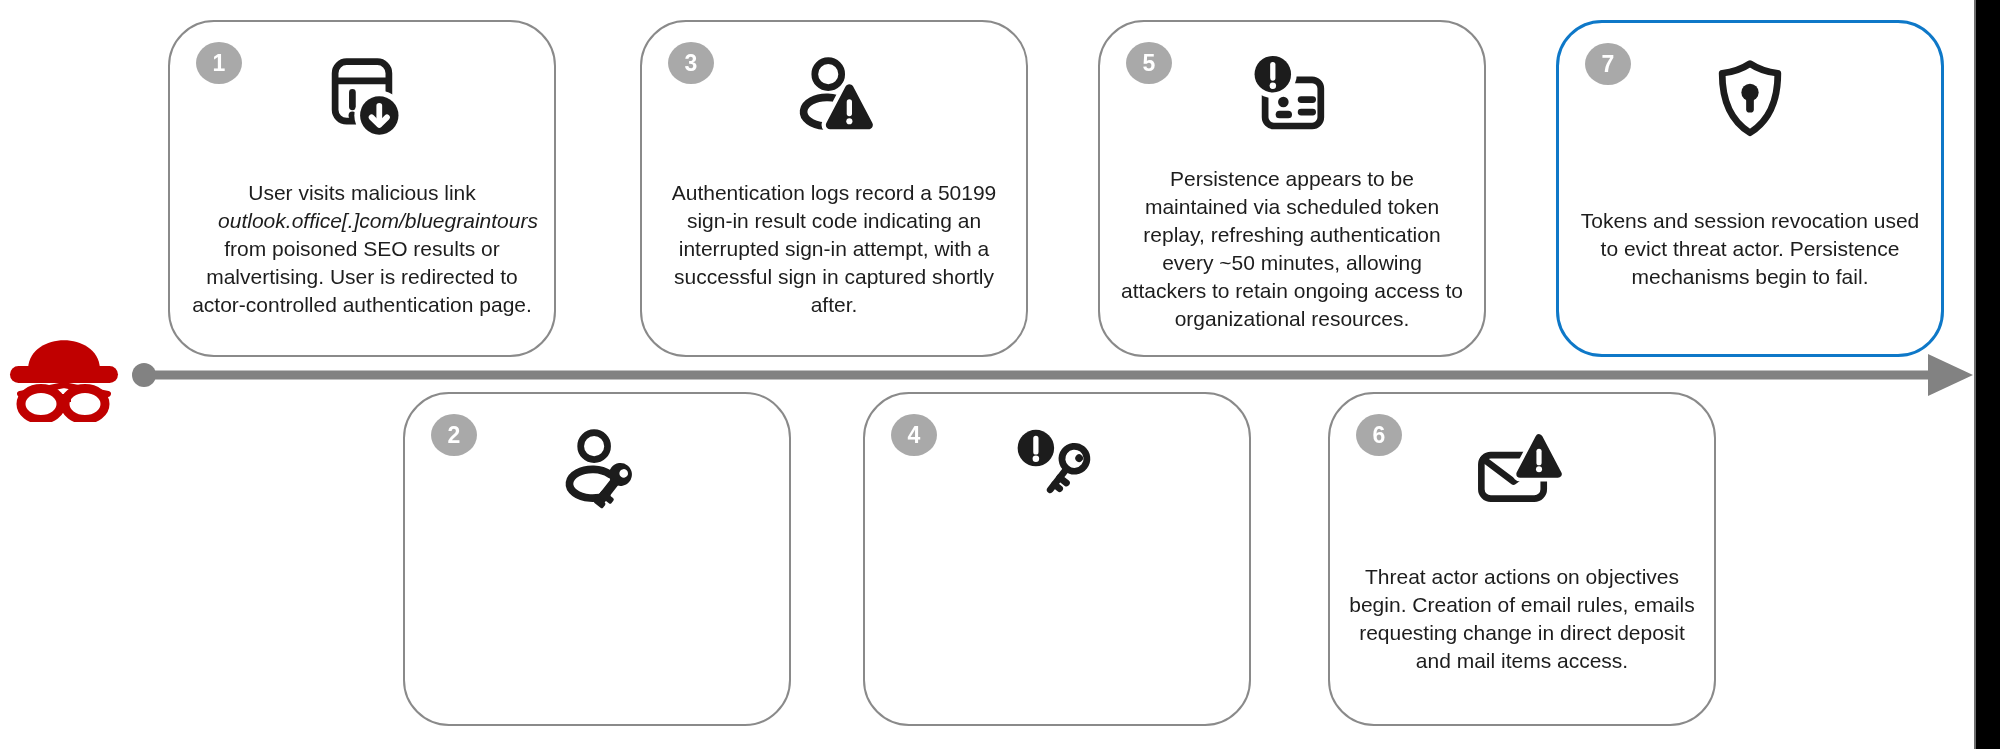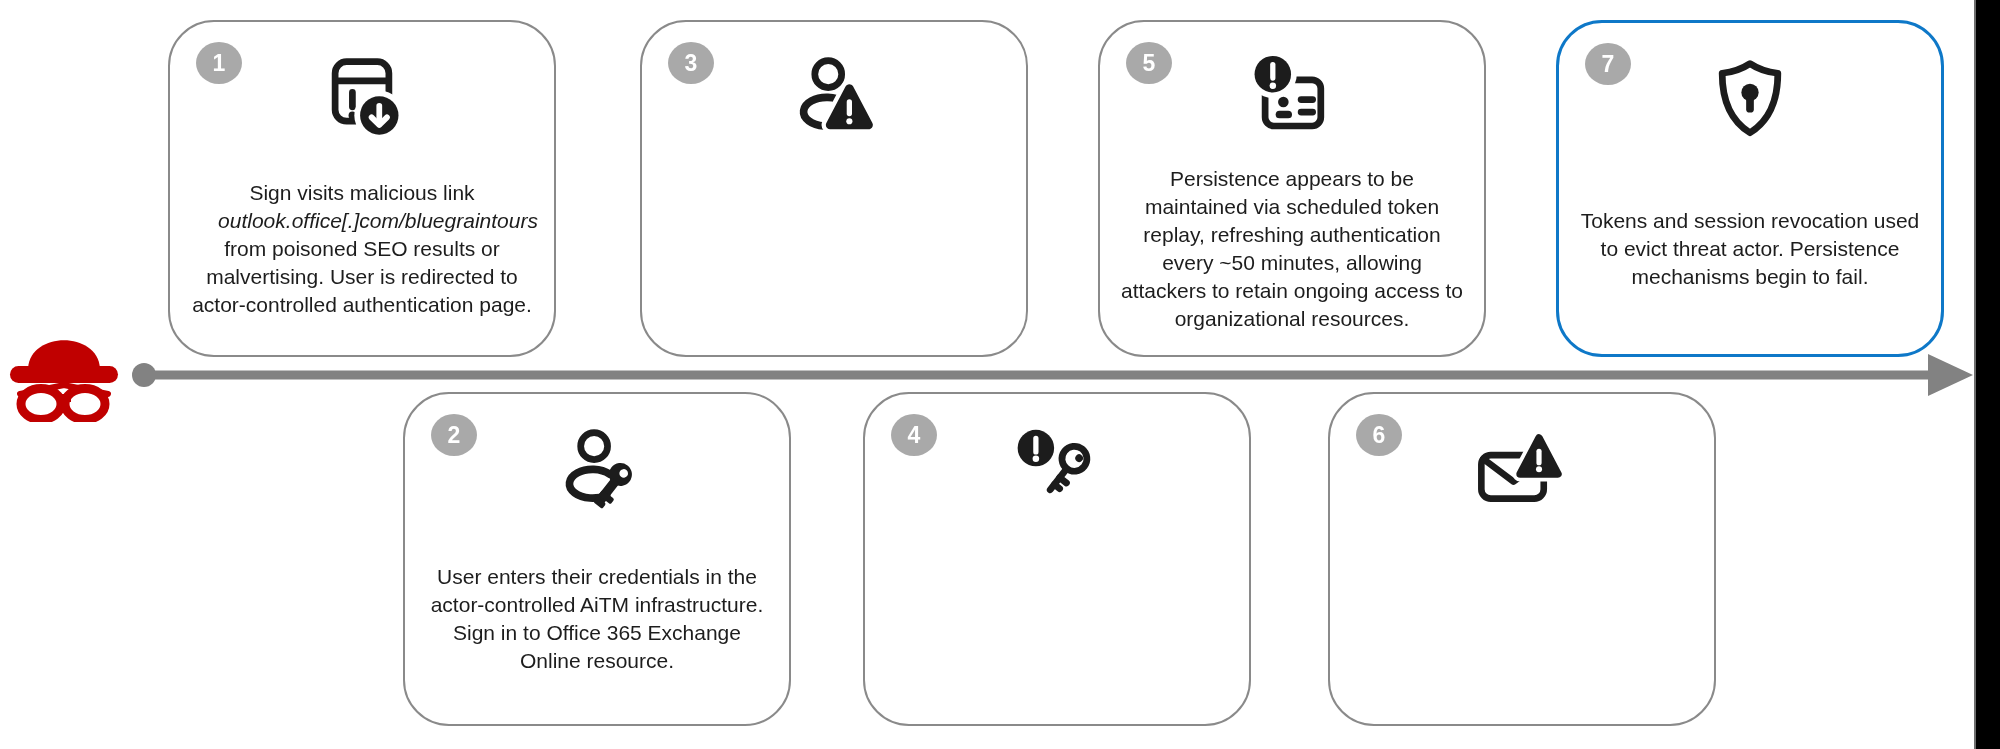--- a/index.html
+++ b/index.html
@@ -74,37 +74,40 @@
         <circle cx="40" cy="64" r="4" fill="#1c1c1c"></circle>
         <circle cx="68" cy="64" r="26" fill="#ffffff"></circle>
         <circle cx="68" cy="64" r="20" fill="#1c1c1c"></circle>
         <g stroke="#ffffff" stroke-width="6" stroke-linecap="round" stroke-linejoin="round" fill="none">
           <line x1="68" y1="54" x2="68" y2="73"></line>
           <polyline points="60,66 68,74 76,66"></polyline>
         </g>
       </svg>
     </div>
     <div class="desc-wrap">
-      <p class="desc"><span>Sign visits malicious link </span><em>outlook.office[.]com/bluegraintours</em><span> from poisoned SEO results or malvertising. User is redirected to actor-controlled authentication page.</span></p>
+      <p class="desc"><span>User visits malicious link </span><em>outlook.office[.]com/bluegraintours</em><span> from poisoned SEO results or malvertising. User is redirected to actor-controlled authentication page.</span></p>
     </div>
   </div>
 
   <div class="step-box top pos-3">
     <div class="badge">
         <span>3</span>
       </div>
     <div class="icon-wrap">
       <svg width="96" height="96" viewBox="0 0 100 100">
         <circle cx="44" cy="21" r="14" fill="none" stroke="#1c1c1c" stroke-width="7"></circle>
         <path d="M60 50 A 24 15 0 1 0 57 72" fill="none" stroke="#1c1c1c" stroke-width="8" stroke-linecap="round"></path>
         <path d="M66 36 L86 74 L46 74 Z" fill="#ffffff" stroke="#ffffff" stroke-width="18" stroke-linejoin="round"></path>
         <path d="M66 36 L86 74 L46 74 Z" fill="#1c1c1c" stroke="#1c1c1c" stroke-width="9" stroke-linejoin="round"></path>
         <line x1="66" y1="50" x2="66" y2="62" stroke="#ffffff" stroke-width="5.5" stroke-linecap="round"></line>
         <circle cx="66" cy="70" r="3.2" fill="#ffffff"></circle>
       </svg>
+    </div>
+    <div class="desc-wrap">
+      <p class="desc">Authentication logs record a 50199 sign-in result code indicating an interrupted sign-in attempt, with a successful sign in captured shortly after.</p>
     </div>
   </div>
 
   <div class="step-box top pos-5">
     <div class="badge">
         <span>5</span>
       </div>
     <div class="icon-wrap">
       <svg width="96" height="96" viewBox="0 0 100 100">
         <rect x="22" y="27" width="58" height="48" rx="9" fill="none" stroke="#1c1c1c" stroke-width="7"></rect>
@@ -148,23 +151,20 @@
         <circle cx="47" cy="21" r="14" fill="none" stroke="#1c1c1c" stroke-width="7"></circle>
         <path d="M63 50 A 24 15 0 1 0 60 72" fill="none" stroke="#1c1c1c" stroke-width="8" stroke-linecap="round"></path>
         <g transform="translate(67,60) rotate(38)">
           <circle cx="0" cy="-12" r="12" fill="#1c1c1c"></circle>
           <circle cx="2" cy="-15" r="4.5" fill="#ffffff"></circle>
           <rect x="-5" y="-4" width="10" height="30" rx="2" fill="#1c1c1c"></rect>
           <rect x="-5" y="12" width="16" height="7" rx="2" fill="#1c1c1c"></rect>
           <rect x="-5" y="21" width="12" height="7" rx="2" fill="#1c1c1c"></rect>
         </g>
       </svg>
-    </div>
-    <div class="desc-wrap">
-      <p class="desc">User enters their credentials in the actor-controlled AiTM infrastructure. Sign in to Office 365 Exchange Online resource.</p>
     </div>
   </div>
 
   <div class="step-box bottom pos-4">
     <div class="badge">
         <span>4</span>
       </div>
     <div class="icon-wrap">
       <svg width="96" height="96" viewBox="0 0 100 100">
         <circle cx="28" cy="23" r="19" fill="#1c1c1c"></circle>
@@ -188,15 +188,18 @@
     <div class="icon-wrap">
       <svg width="104" height="96" viewBox="0 0 110 100">
         <rect x="12" y="30" width="66" height="46" rx="10" fill="none" stroke="#1c1c1c" stroke-width="7"></rect>
         <path d="M14 34 L46 58 L64 45" fill="none" stroke="#1c1c1c" stroke-width="7" stroke-linecap="round" stroke-linejoin="round"></path>
         <path d="M73 12 L93 50 L53 50 Z" fill="#ffffff" stroke="#ffffff" stroke-width="16" stroke-linejoin="round"></path>
         <path d="M73 12 L93 50 L53 50 Z" fill="#1c1c1c" stroke="#1c1c1c" stroke-width="8" stroke-linejoin="round"></path>
         <line x1="73" y1="26" x2="73" y2="38" stroke="#ffffff" stroke-width="5.5" stroke-linecap="round"></line>
         <circle cx="73" cy="45" r="3.2" fill="#ffffff"></circle>
       </svg>
     </div>
+    <div class="desc-wrap">
+      <p class="desc">Threat actor actions on objectives begin. Creation of email rules, emails requesting change in direct deposit and mail items access.</p>
+    </div>
   </div>
 
 </div>
 
 </body></html>

